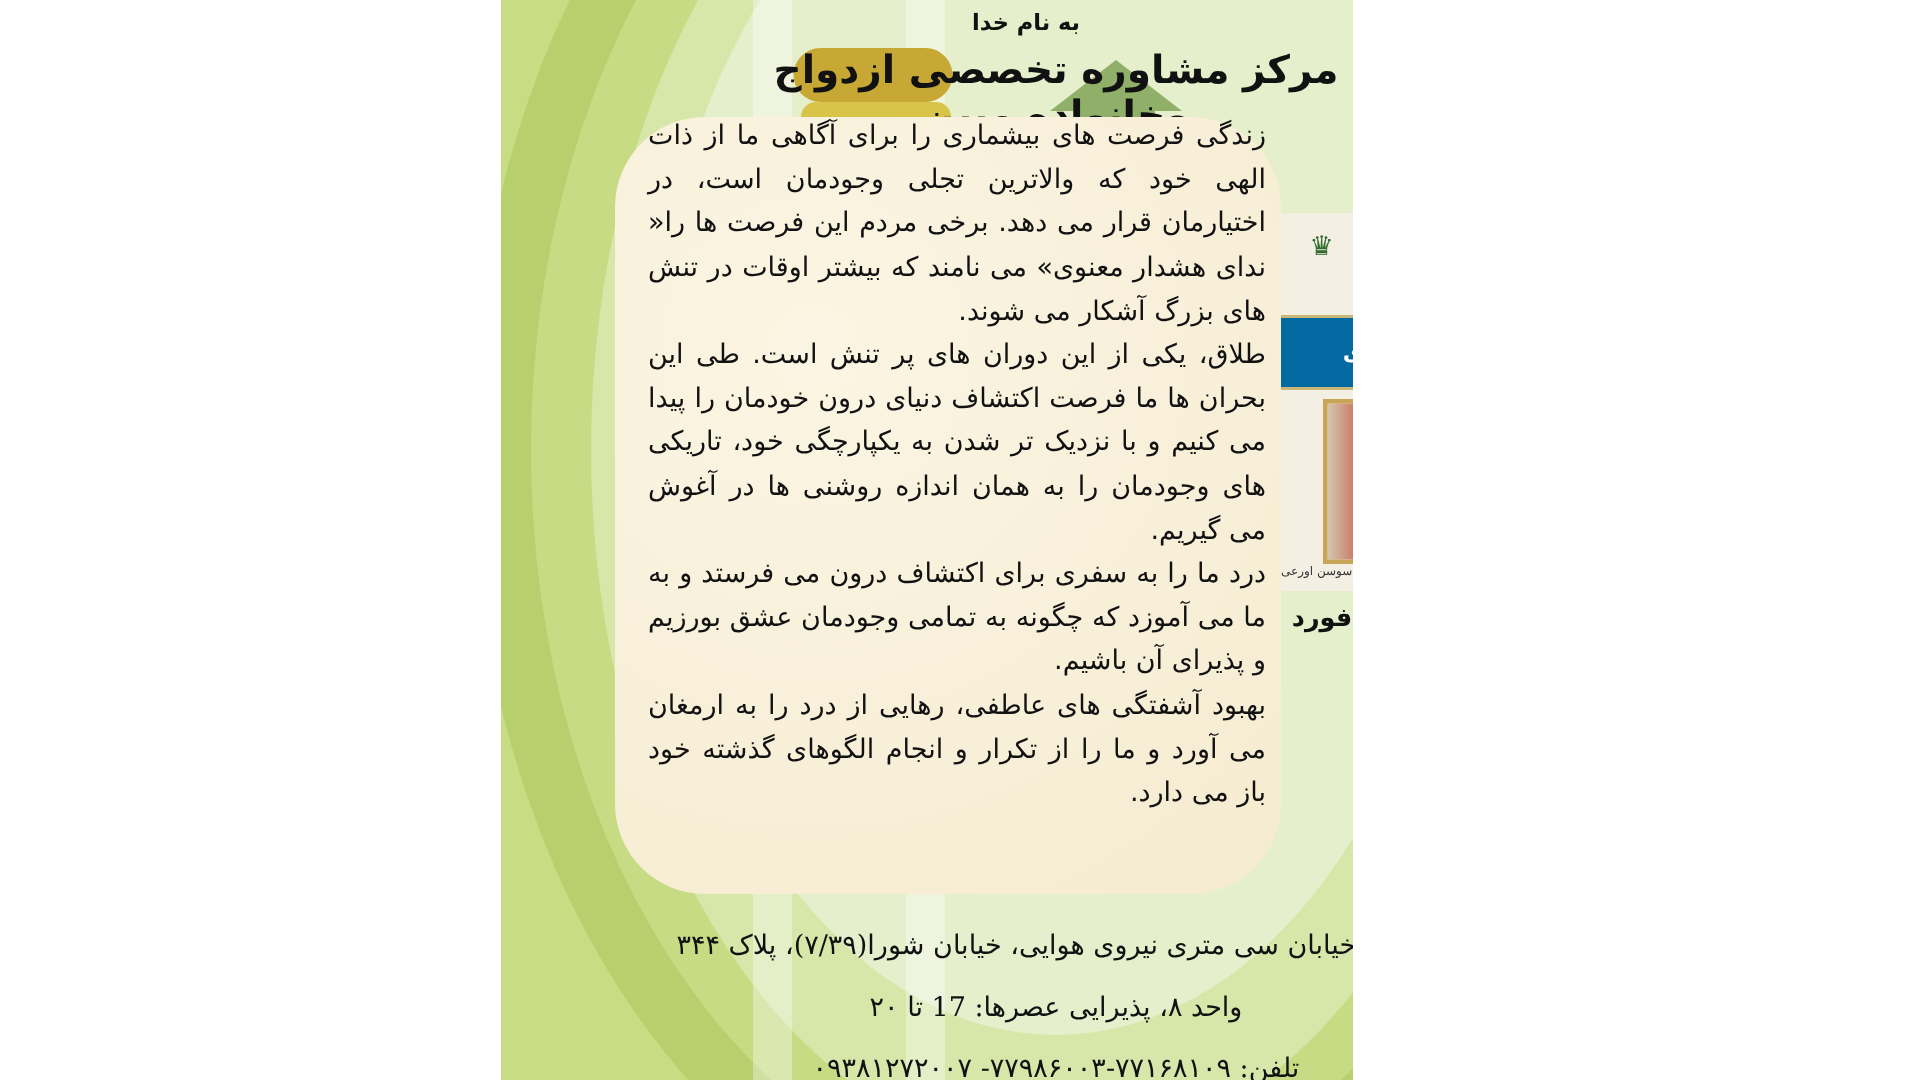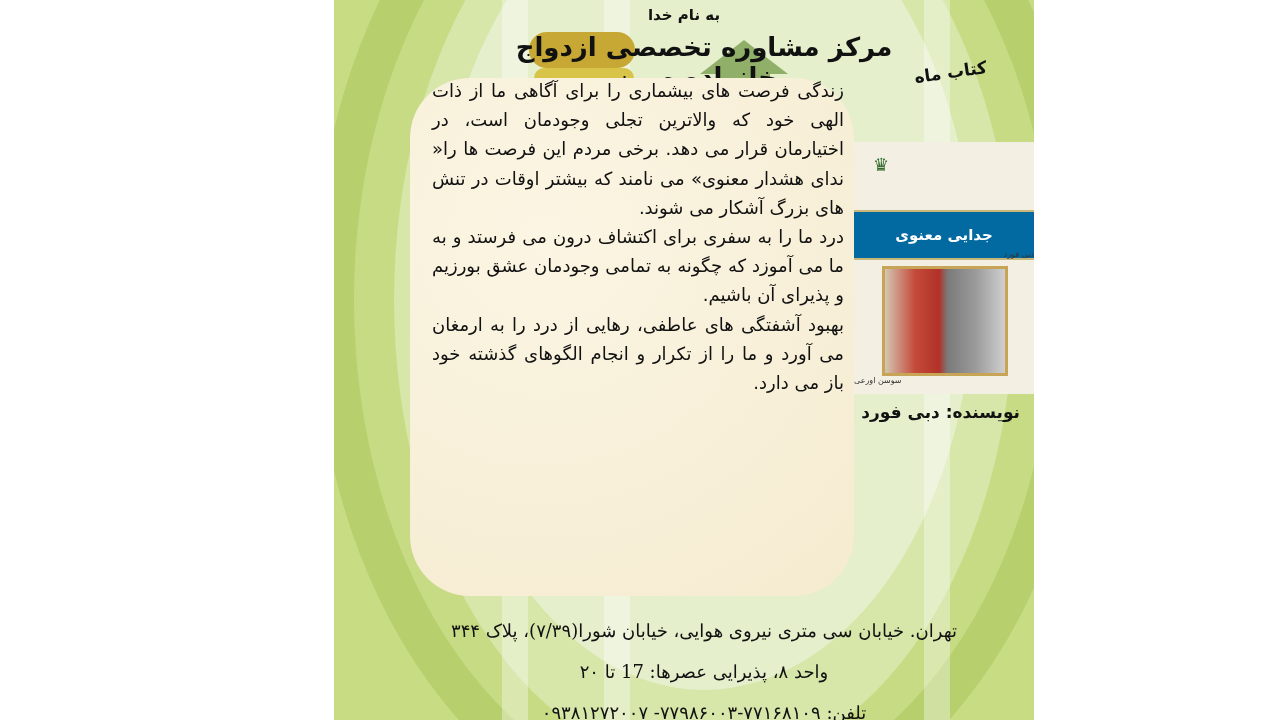--- a/index.html
+++ b/index.html
@@ -1,17 +1,17 @@
 <!DOCTYPE html>
 <html><head>
 <meta charset="utf-8">
 <style>
   html, body { margin:0; padding:0; }
   body { width:1280px; height:720px; background:#ffffff; position:relative; overflow:hidden; font-family:"DejaVu Sans", sans-serif; }
-  .slide { position:absolute; left:334px; top:0; width:700px; height:720px; background:#c8dc84; overflow:hidden; }
+  .slide { position:absolute; left:334px; top:0; width:568px; height:720px; background:#c8dc84; overflow:hidden; }
   .arc { position:absolute; border-radius:50%; }
   .arc1 { left:-20px; top:-240px; width:780px; height:1080px; background:#b7cf6d; }
   .arc2 { left:20px; top:-200px; width:700px; height:1000px; background:#c6db83; }
   .arc3 { left:60px; top:-170px; width:620px; height:940px; background:#d7e6a9; }
   .arc4 { left:100px; top:-130px; width:540px; height:820px; background:#e5efcb; }
   .vbar { position:absolute; top:0; bottom:0; width:26px; background:rgba(255,255,255,0.35); }
   .arrow-up { position:absolute; left:366px; top:40px; width:0; height:0; border-left:44px solid transparent; border-right:44px solid transparent; border-bottom:34px solid #90b06a; }
   .arrow-stem { position:absolute; left:384px; top:74px; width:52px; height:20px; background:#90b06a; }
   .pill1 { position:absolute; left:195px; top:32px; width:106px; height:36px; border-radius:18px; background:#c7a834; }
   .pill2 { position:absolute; left:200px; top:68px; width:100px; height:20px; border-radius:10px 10px 0 0; background:#d7c448; }
@@ -49,20 +49,21 @@
   <div class="arrow-up"></div>
   <div class="arrow-stem"></div>
 
   <div class="header-small">به نام خدا</div>
   <div class="header-title">مرکز مشاوره تخصصی  ازدواج وخانواده مبین</div>
   <div class="book-month">کتاب ماه</div>
 
   <div class="textbox"></div>
   <div class="body-text">
     <p>زندگی فرصت های بیشماری را برای آگاهی ما از ذات الهی خود که والاترین تجلی وجودمان است، در اختیارمان قرار می دهد. برخی مردم این فرصت ها را« ندای هشدار معنوی» می نامند که بیشتر اوقات در تنش های بزرگ آشکار می شوند.</p>
+    <p>طلاق، یکی از این دوران های پر تنش است. طی این بحران ها ما فرصت اکتشاف دنیای درون  خودمان را پیدا می کنیم و با نزدیک تر شدن به یکپارچگی خود، تاریکی های وجودمان را به همان اندازه روشنی ها در آغوش می گیریم.</p>
     <p>درد ما را به سفری برای اکتشاف درون می فرستد و به ما می آموزد که چگونه به تمامی وجودمان عشق بورزیم و پذیرای آن باشیم.</p>
     <p>بهبود آشفتگی های عاطفی، رهایی از درد را به ارمغان می آورد و ما را از تکرار و انجام الگوهای گذشته خود باز می دارد.</p>
   </div>
 
   <div class="cover">
     <div class="cover-logo">♛</div>
     <div class="cover-band">جدایی معنوی</div>
     <div class="cover-author">دبی فورد</div>
     <div class="cover-img"></div>
     <div class="cover-translator">سوسن اورعی</div>

